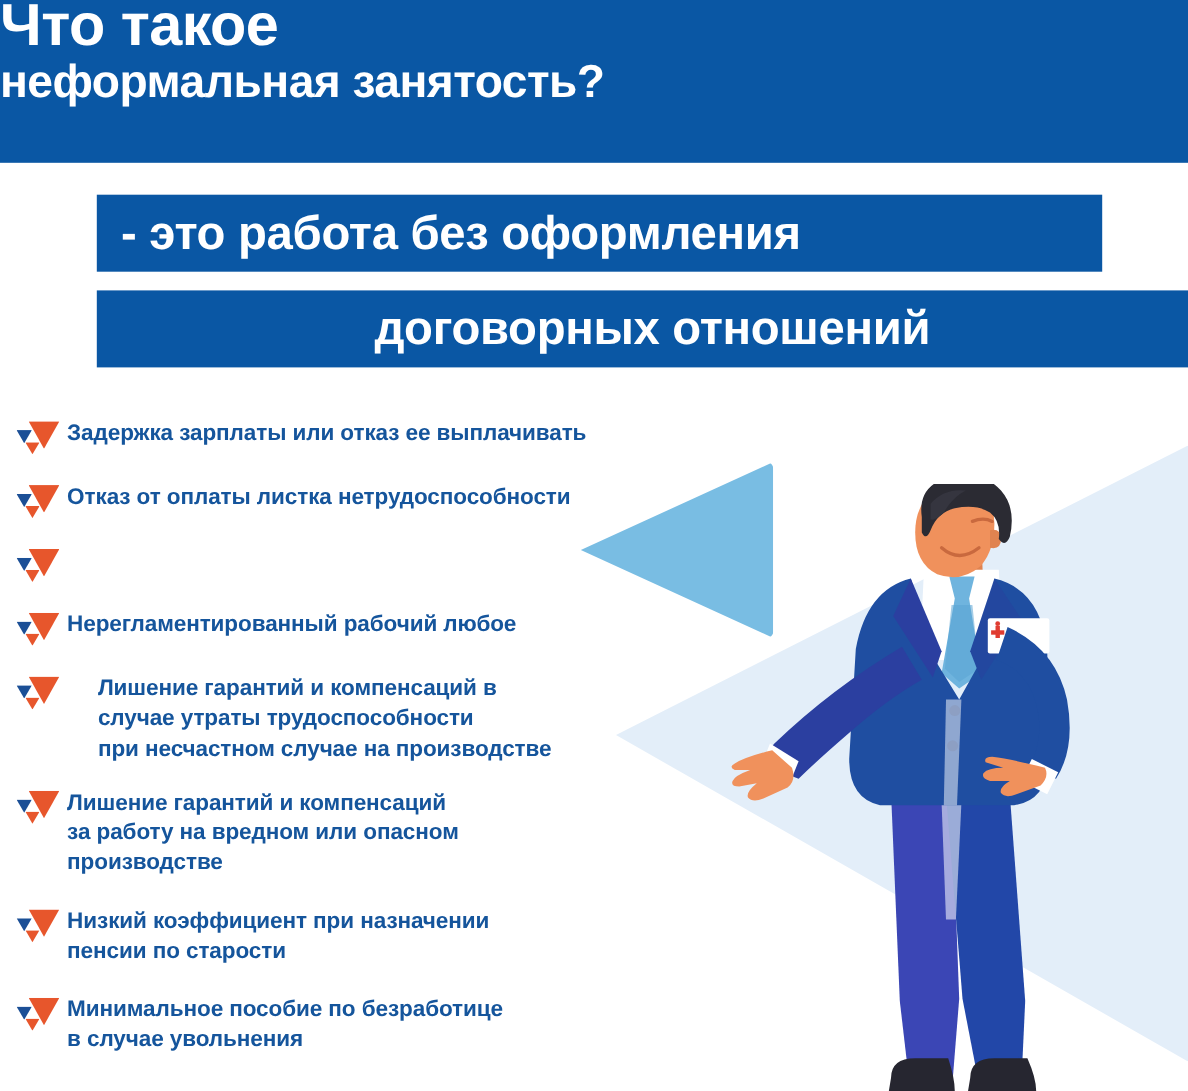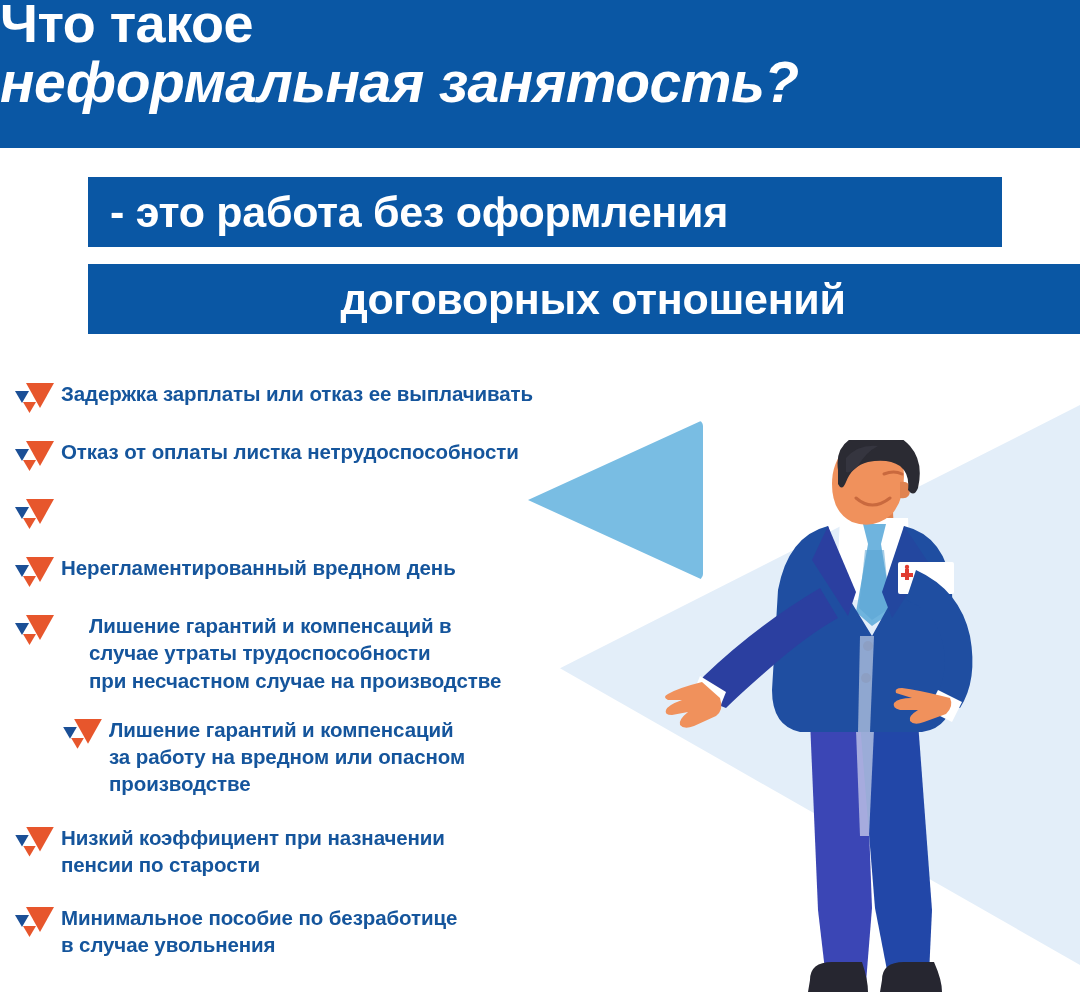--- a/index.html
+++ b/index.html
@@ -39,23 +39,22 @@
     font-weight: bold;
     letter-spacing: -0.5px;
     line-height: 1.02;
     white-space: nowrap;
   }
   .header-line-1 {
     font-size: 54px;
     margin-top: -6px;
   }
   .header-line-2 {
-    font-size: 57px;
+    font-size: 42px;
     margin-top: 2px;
-    font-style: italic;
   }
 
   
   .subtitle-bar {
     position: absolute;
     background: #0A57A4;
     display: flex;
     align-items: center;
     box-sizing: border-box;
   }
@@ -223,35 +222,35 @@
           <span class="tri-big"></span>
       </span>
     </div>
 
     <div class="bullet-row">
       <span class="bullet-icon">
         <span class="tri-blue"></span>
           <span class="tri-small"></span>
           <span class="tri-big"></span>
       </span>
-      <span class="bullet-text">Нерегламентированный вредном день</span>
+      <span class="bullet-text">Нерегламентированный рабочий любое</span>
     </div>
 
     <div class="bullet-row" style="gap:28px;">
       <span class="bullet-icon">
         <span class="tri-blue"></span>
           <span class="tri-small"></span>
           <span class="tri-big"></span>
       </span>
       <span class="bullet-text">Лишение гарантий и компенсаций в
 случае утраты трудоспособности
 при несчастном случае на производстве</span>
     </div>
 
-    <div class="bullet-row" style="margin-bottom:26px;margin-left:48px;">
+    <div class="bullet-row" style="margin-bottom:26px;">
       <span class="bullet-icon">
         <span class="tri-blue"></span>
           <span class="tri-small"></span>
           <span class="tri-big"></span>
       </span>
       <span class="bullet-text">Лишение гарантий и компенсаций
 за работу на вредном или опасном
 производстве</span>
     </div>
 

